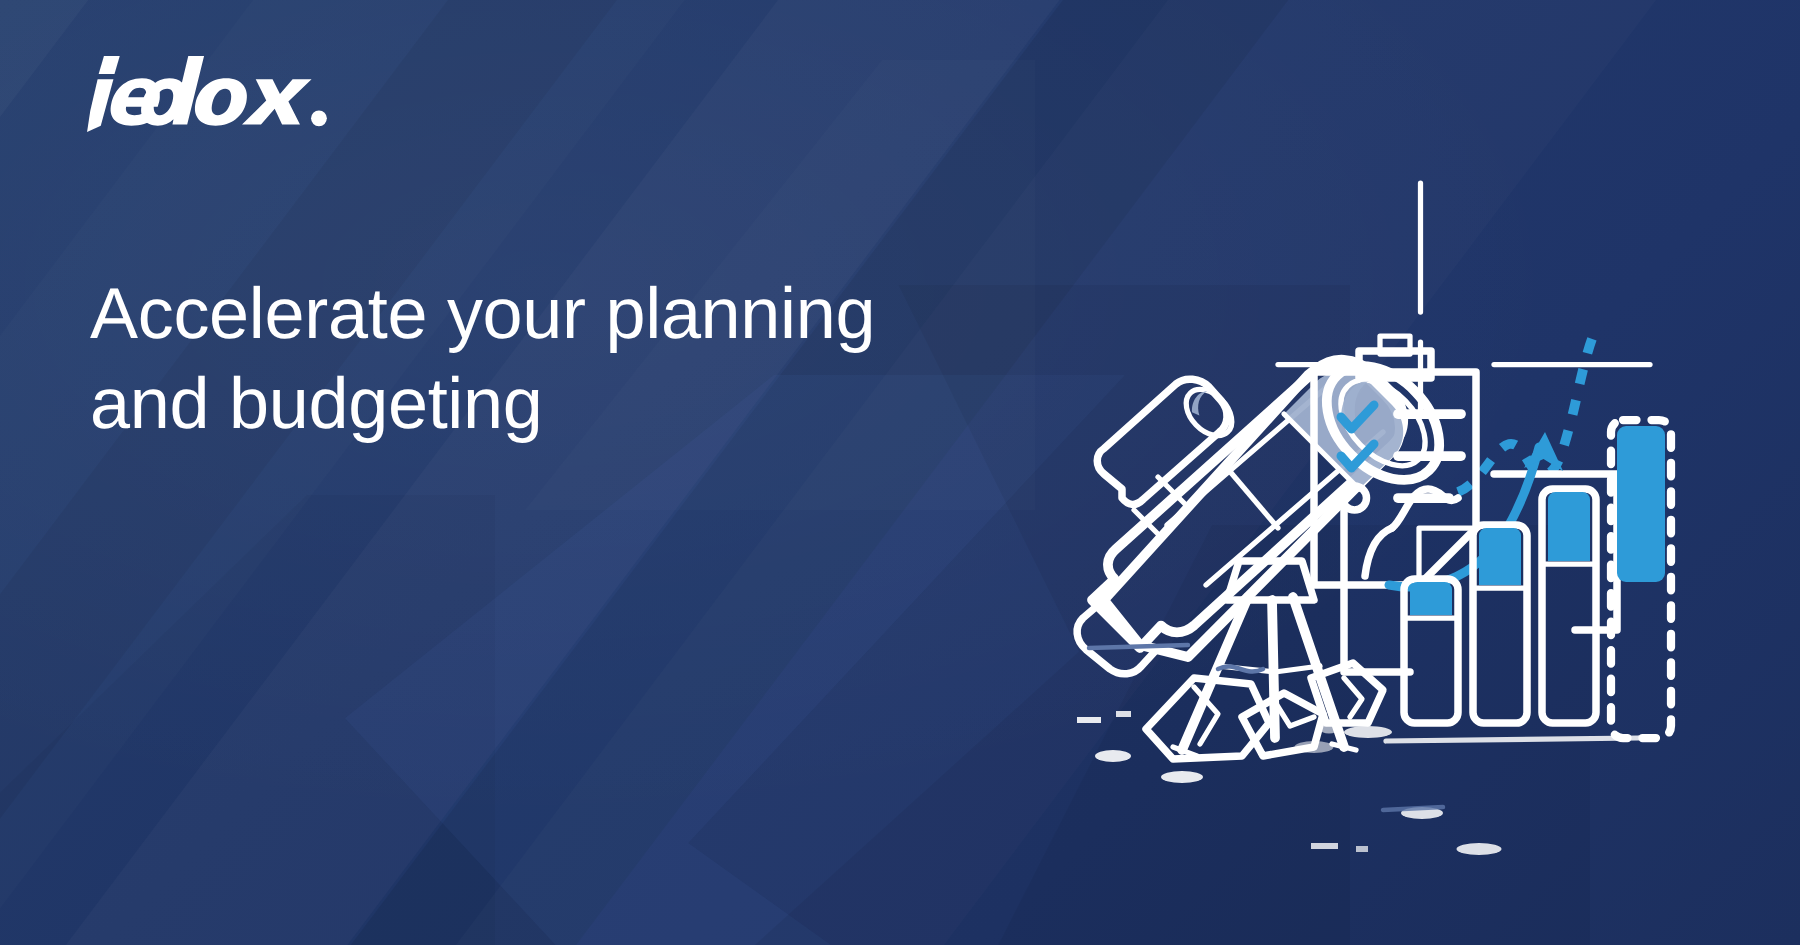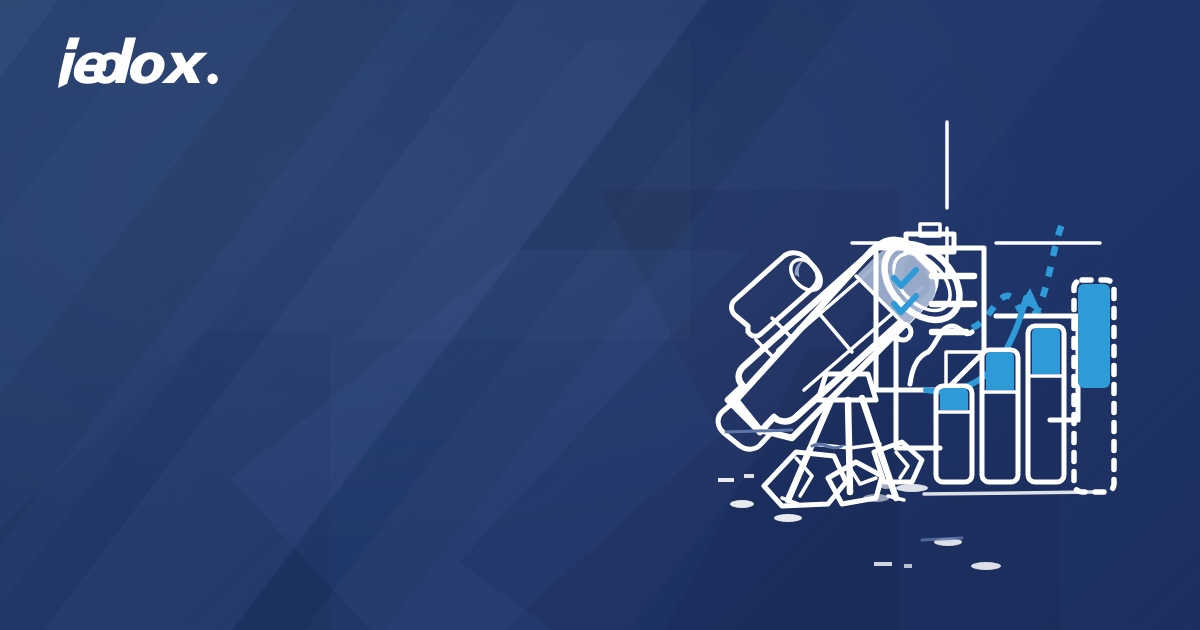--- a/index.html
+++ b/index.html
@@ -133,20 +133,22 @@
                  C141 38 146 33 151 33 C156 33 158 38 156 46 Z"></path>
 
         <path d="M180 24 L196 24 L203 38 L215 24 L233 24 L211 45 L222 67 L205 67 L198 52 L185 67 L167 67 L190 44 Z"></path>
 
         <circle cx="240" cy="61" r="7.5"></circle>
       </g>
     </svg>
   </div>
 
   <h1 class="headline">
+    <span class="ln">Accelerate your planning</span>
+    <span class="ln">and budgeting</span>
   </h1>
 
   <div class="illo">
     <svg viewBox="0 0 420 420" xmlns="http://www.w3.org/2000/svg">
       <defs>
         <style>
           .w  { fill:none; stroke:#FFFFFF; stroke-width:5; stroke-linecap:round; stroke-linejoin:round; }
           .w3 { fill:none; stroke:#FFFFFF; stroke-width:3.5; stroke-linecap:round; stroke-linejoin:round; }
           .w6 { fill:none; stroke:#FFFFFF; stroke-width:6.5; stroke-linecap:round; stroke-linejoin:round; }
           .wf { fill:#FFFFFF; }

